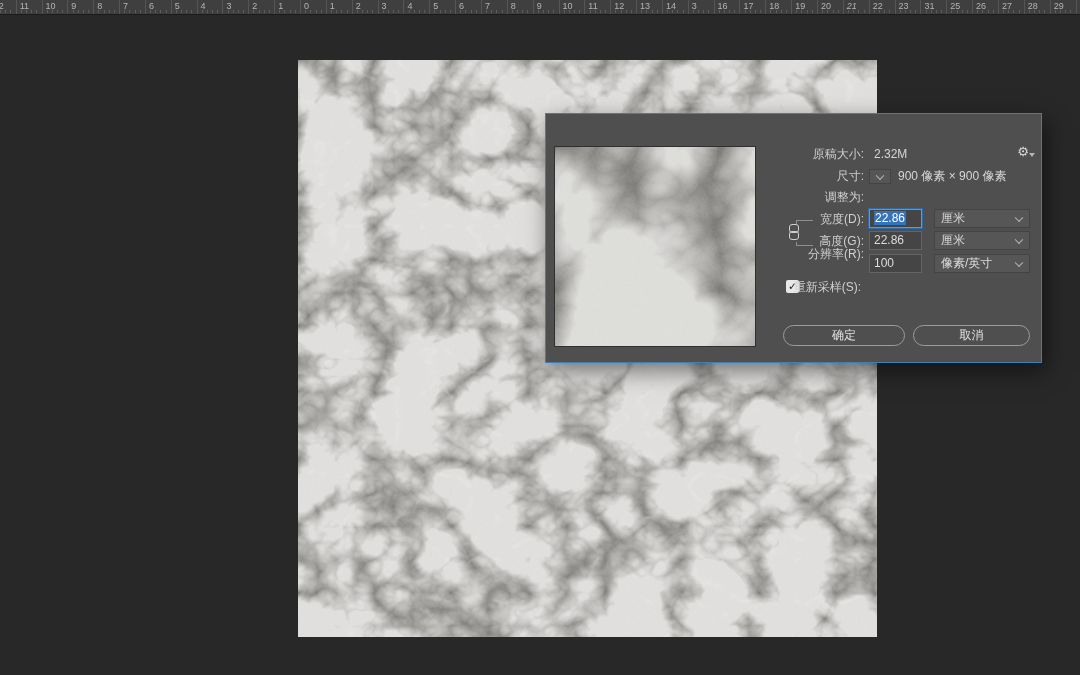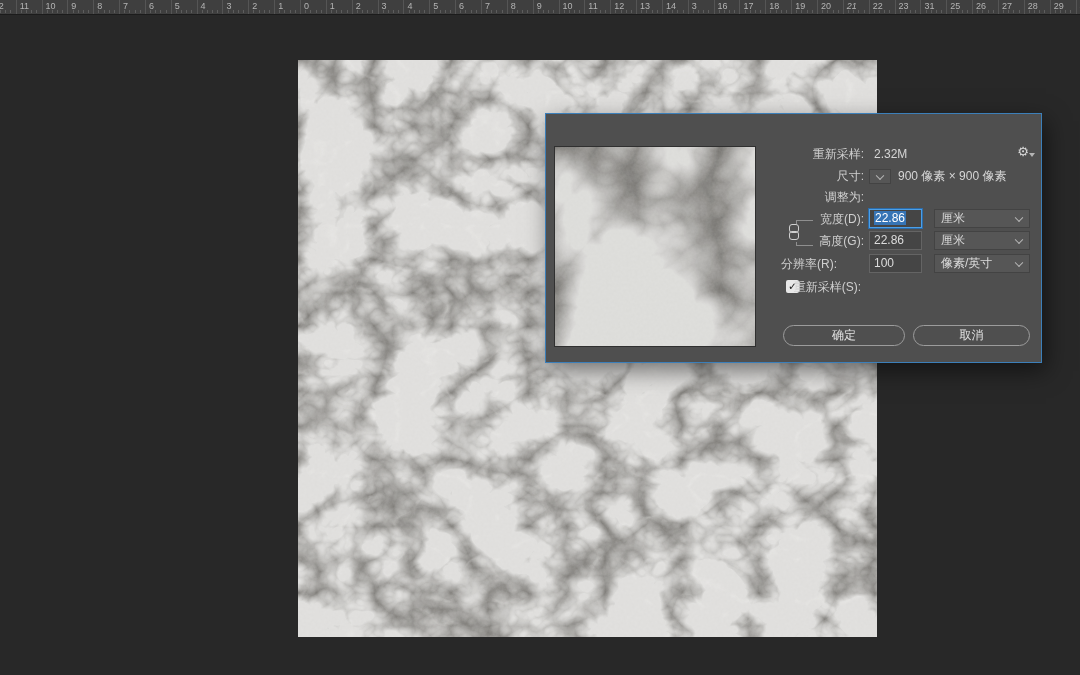--- a/index.html
+++ b/index.html
@@ -366,21 +366,21 @@
 <div class="dialog">
 
   <div class="preview">
     <svg width="202" height="201" xmlns="http://www.w3.org/2000/svg">
       <rect width="202" height="201" fill="#777571"></rect>
       <rect width="202" height="201" filter="url(#marbleZoom)"></rect>
       <rect width="202" height="201" filter="url(#marbleGrain)"></rect>
     </svg>
   </div>
 
-  <span class="row-label" style="left:208px; top:30px;">重新采样:</span>
+  <span class="row-label" style="left:208px; top:30px;">原稿大小:</span>
   <span class="row-value" style="left:328px; top:30px;">2.32M</span>
   <span class="gear">⚙</span>
 
   <span class="row-label" style="left:208px; top:52px;">尺寸:</span>
   <span class="mini-dd" style="left:323px; top:55px;">
       <i class="chev"></i>
     </span>
   <span class="row-value" style="left:352px; top:52px;">900 像素 × 900 像素</span>
 
   <span class="row-label" style="left:208px; top:73px;">调整为:</span>
@@ -402,21 +402,21 @@
 
   <span class="row-label" style="left:208px; top:117px;">高度(G):</span>
   <div class="ps-input" style="left:323px; top:117px;">
     <span>22.86</span>
   </div>
   <div class="ps-select" style="left:388px; top:117px; width:96px;">
     <span>厘米</span>
     <i class="chev"></i>
   </div>
 
-  <span class="row-label" style="left:208px; top:140px;text-align:center;">分辨率(R):</span>
+  <span class="row-label" style="left:208px; top:130px;">分辨率(R):</span>
   <div class="ps-input" style="left:323px; top:140px;">
     <span>100</span>
   </div>
   <div class="ps-select" style="left:388px; top:140px; width:96px;">
     <span>像素/英寸</span>
     <i class="chev"></i>
   </div>
 
   <span class="checkbox" style="left:240px; top:166px;">✓</span>
   <span class="row-label" style="left:205px; top:163px;">重新采样(S):</span>

